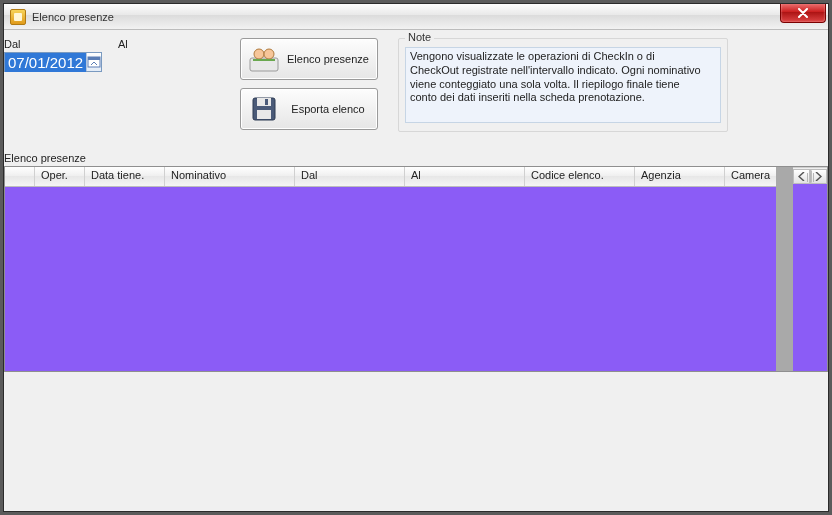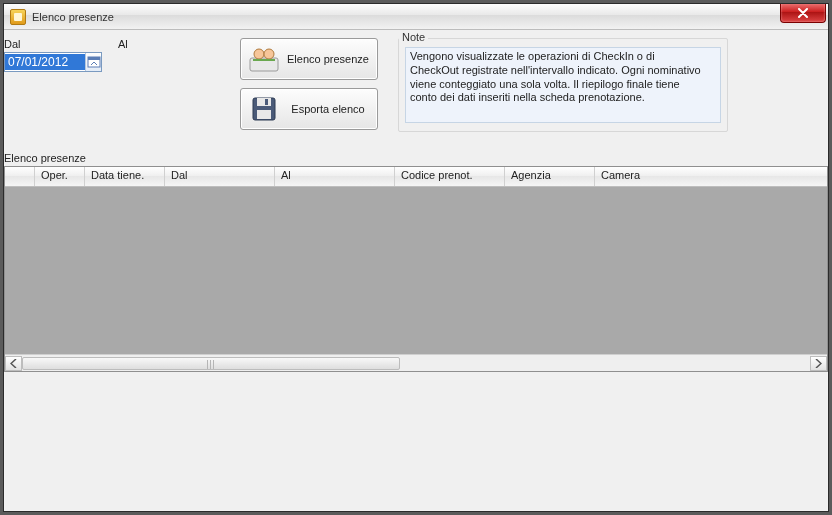--- a/index.html
+++ b/index.html
@@ -16,37 +16,37 @@
   .closebtn { width:46px; height:20px; background:linear-gradient(#e77,#c22 45%,#a11 46%,#d44); border:1px solid #7a0000; border-top:none; border-bottom-left-radius:4px; border-bottom-right-radius:4px; color:#fff; display:flex; align-items:center; justify-content:center; font-weight:bold; font-size:12px; box-shadow:0 0 2px rgba(255,255,255,.6) inset; cursor:default; }
 
   .client { position:absolute; top:26px; left:0; right:0; bottom:0; padding:8px 0 10px; }
 
   
   .toprow { display:flex; gap:16px; align-items:flex-start; }
   .datecol { display:flex; flex-direction:column; width:98px; }
   .datecol label { color:#222; margin-bottom:2px; }
   .datepick { display:flex; align-items:center; border:1px solid #7a9ac0; background:#fff; height:20px; }
   .datepick.selected .dval { background:#3078d7; color:#fff; }
-  .datepick .dval { flex:1; padding:1px 3px; font-size:12px; }
+  .datepick .dval { flex:1; padding:1px 3px; font-size:15px; }
   .datepick .dropbtn { width:16px; height:18px; border-left:1px solid #b5c7de; display:flex; align-items:center; justify-content:center; background:linear-gradient(#fefefe,#e3ecf7); }
   .datepick .dropbtn svg { display:block; }
 
   .btnarea { display:flex; gap:10px; margin-left:8px; }
   .btncol { display:flex; flex-direction:column; gap:8px; }
   .wbtn { width:138px; height:42px; background:linear-gradient(#fdfdfd,#e6e6e6); border:1px solid #9a9a9a; border-radius:3px; display:flex; align-items:center; padding:0 8px; gap:8px; cursor:default; box-shadow:0 0 0 1px #fff inset; }
   .wbtn .ic { width:30px; height:28px; display:flex; align-items:center; justify-content:center; }
   .wbtn .lbl { flex:1; text-align:center; color:#222; }
 
   .notebox { flex:1; border:1px solid #d7d7d7; border-radius:2px; position:relative; padding:8px 6px 6px; margin-left:4px; max-width:330px; }
-  .notebox .legend { position:absolute; top:-8px; left:0; background:#f0f0f0; padding:0 3px; color:#333; }
+  .notebox .legend { position:absolute; top:-8px; left:6px; background:#f0f0f0; padding:0 3px; color:#333; }
   .notetext { width:100%; height:76px; resize:none; border:1px solid #c6d5e5; background:#eef3fb; font-family:inherit; font-size:11px; color:#222; padding:2px 16px 2px 4px; line-height:1.25; overflow-y:scroll; }
 
   
   .listlabel { margin-top:20px; color:#222; }
-  .grid { margin-top:2px; border:1px solid #8f8f8f; background:#8b5cf6; height:206px; display:flex; flex-direction:column; }
+  .grid { margin-top:2px; border:1px solid #8f8f8f; background:#8b5cf6; height:206px; display:flex; flex-direction:row; }
   .gridhead { display:flex; background:linear-gradient(#fff,#f0f0f0 45%,#e6e6e6 46%,#f5f5f5); border-bottom:1px solid #bdbdbd; height:20px; }
   .gh { border-right:1px solid #d0d0d0; padding:2px 6px; color:#222; white-space:nowrap; overflow:hidden; }
   .gridbody { flex:1; background:#a9a9a9; }
   .hscroll { height:17px; background:#efefef; border-top:1px solid #cfcfcf; display:flex; align-items:center; }
   .hscroll .arrow { width:17px; height:15px; background:linear-gradient(#fff,#e2e2e2); border:1px solid #bdbdbd; display:flex; align-items:center; justify-content:center; }
   .hscroll .track { flex:1; position:relative; height:15px; }
   .hscroll .thumb { position:absolute; left:0; top:0; height:13px; width:48%; margin:1px 0; background:linear-gradient(#f8f8f8,#dedede); border:1px solid #bcbcbc; border-radius:2px; }
   .hscroll .thumb::after { content:""; position:absolute; left:50%; top:2px; width:8px; height:9px; transform:translateX(-50%); background:repeating-linear-gradient(90deg,#b5b5b5 0 1px,transparent 1px 3px); }
 
   
@@ -125,23 +125,24 @@
         <textarea class="notetext" readonly="" style="">Vengono visualizzate le operazioni di CheckIn o di CheckOut registrate nell'intervallo indicato. Ogni nominativo viene conteggiato una sola volta. Il riepilogo finale tiene conto dei dati inseriti nella scheda prenotazione.</textarea>
       </div>
     </div>
 
     <div class="listlabel">Elenco presenze</div>
     <div class="grid">
       <div class="gridhead">
         <div class="gh" style="width:30px"></div>
         <div class="gh" style="width:50px">Oper.</div>
         <div class="gh" style="width:80px">Data tiene.</div>
+        <div class="gh" style="width:130px">Nominativo</div>
         <div class="gh" style="width:110px">Dal</div>
         <div class="gh" style="width:120px">Al</div>
-        <div class="gh" style="width:110px">Codice prenot.</div>
+        <div class="gh" style="width:110px">Codice elenco.</div>
         <div class="gh" style="width:90px">Agenzia</div>
         <div class="gh" style="flex:1;border-right:none">Camera</div>
       </div>
       <div class="gridbody"></div>
       <div class="hscroll">
         <div class="arrow">
             <svg width="7" height="9">
               <path d="M6 0 L1 4.5 L6 9" fill="none" stroke="#555" stroke-width="1.5"></path>
             </svg>
           </div>

